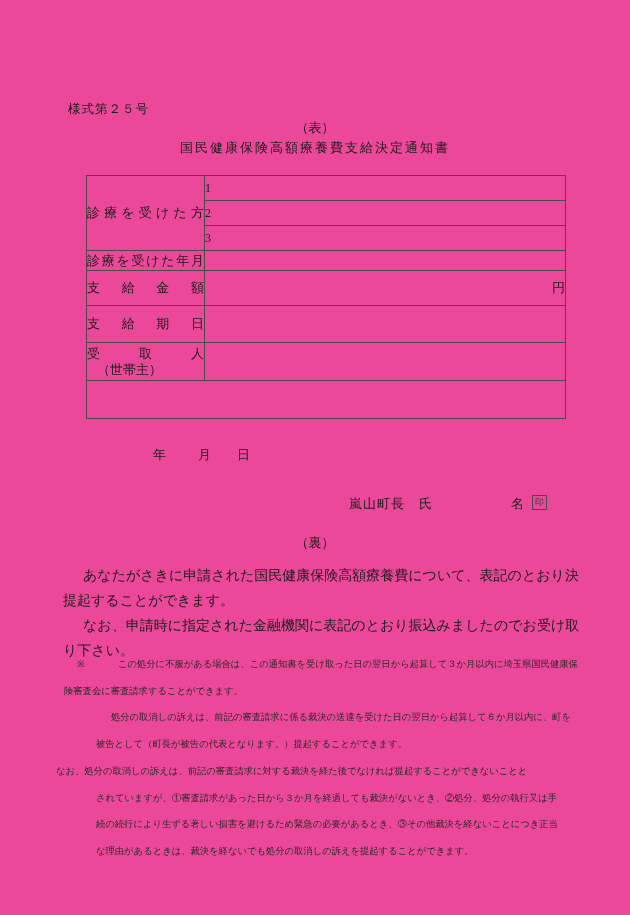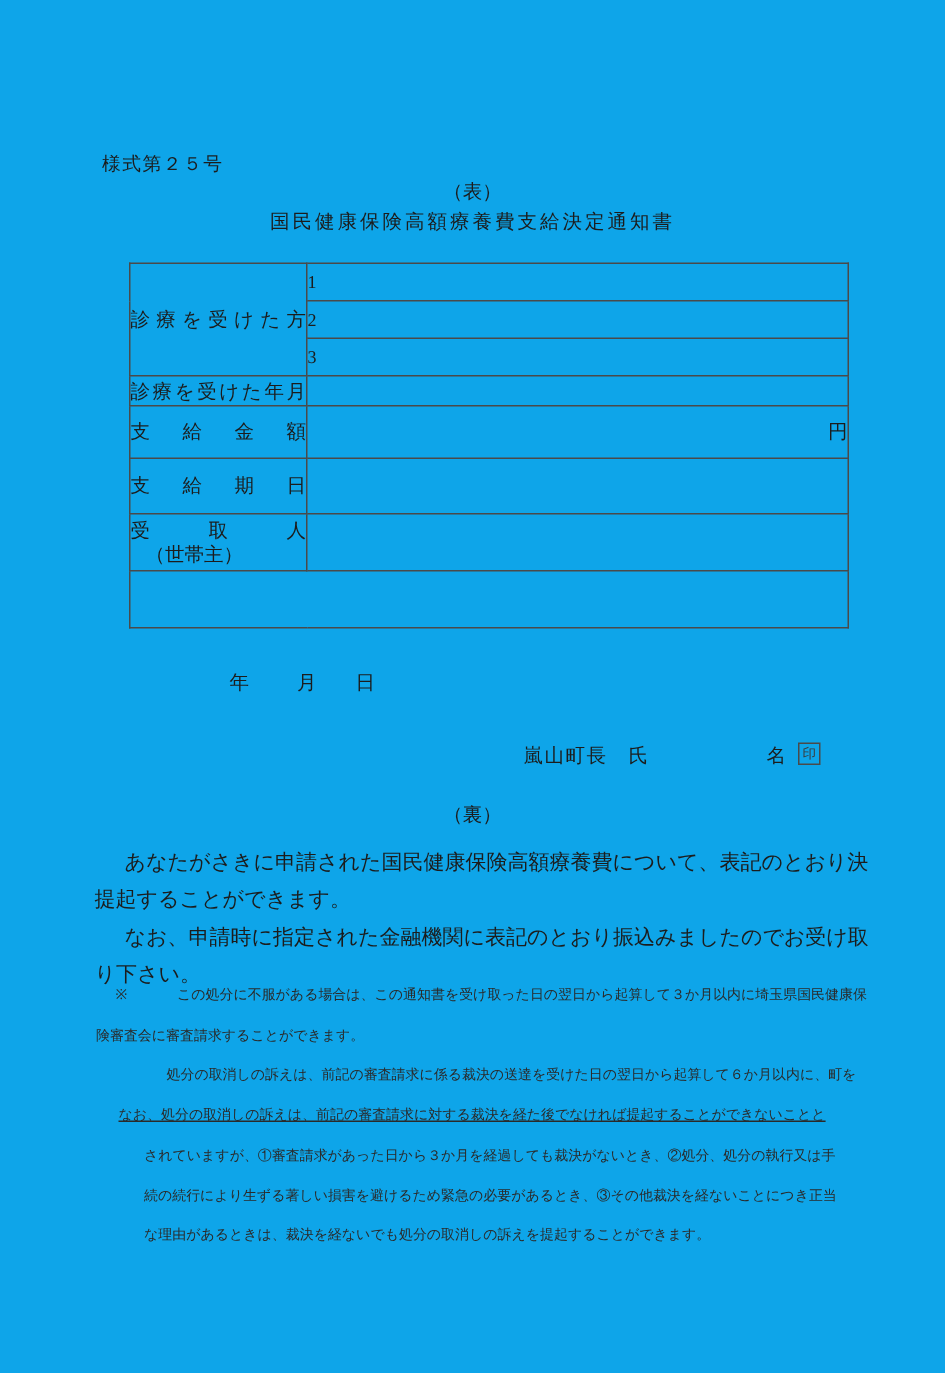--- a/index.html
+++ b/index.html
@@ -1,19 +1,19 @@
 <!DOCTYPE html>
 <html><head>
 <meta charset="utf-8">
 <style>
   html,body{margin:0;padding:0;background:#ffffff;}
   .page{
     position:relative;
     width:630px;height:915px;
-    background:#0ea5e9;
+    background:#ec4899;
     color:#1c1c1c;
     font-family:"Liberation Serif","DejaVu Serif",serif;
     overflow:hidden;
   }
   .abs{position:absolute;}
 
   
   .form-number{left:68px;top:101px;font-size:12.5px;letter-spacing:1px;}
   .front-label{left:0;top:119px;width:630px;text-align:center;font-size:13px;}
   .doc-title{left:0;top:139px;width:630px;text-align:center;font-size:13px;letter-spacing:2px;}
@@ -62,21 +62,21 @@
   .body-text .indent{padding-left:20px;}
 
   
   .notes{left:0;top:651px;width:630px;font-size:9.3px;line-height:26.7px;color:#2a2a2a;}
   .note-line{white-space:nowrap;}
   .nl-0{margin-left:77px;}
   .note-mark{display:inline-block;width:41px;}
   .nl-1{margin-left:64px;}
   .nl-2{margin-left:111px;}
   .nl-3{margin-left:96px;}
-  .nl-4{margin-left:79px;text-decoration:underline;}
+  .nl-4{margin-left:56px;}
   .nl-5{margin-left:96px;}
   .nl-6{margin-left:96px;}
   .nl-7{margin-left:96px;}
 </style>
 </head>
 <body>
 
 <div class="page">
 
   <div class="abs form-number">様式第２５号</div>
@@ -154,19 +154,20 @@
     <div class="line indent">なお、申請時に指定された金融機関に表記のとおり振込みましたのでお受け取</div>
     <div class="line">り下さい。</div>
   </div>
 
   <div class="abs notes">
     <div class="note-line nl-0">
       <span class="note-mark">※</span><span>この処分に不服がある場合は、この通知書を受け取った日の翌日から起算して３か月以内に埼玉県国民健康保</span>
     </div>
     <div class="note-line nl-1">険審査会に審査請求することができます。</div>
     <div class="note-line nl-2">処分の取消しの訴えは、前記の審査請求に係る裁決の送達を受けた日の翌日から起算して６か月以内に、町を</div>
+    <div class="note-line nl-3">被告として（町長が被告の代表となります。）提起することができます。</div>
     <div class="note-line nl-4">なお、処分の取消しの訴えは、前記の審査請求に対する裁決を経た後でなければ提起することができないことと</div>
     <div class="note-line nl-5">されていますが、①審査請求があった日から３か月を経過しても裁決がないとき、②処分、処分の執行又は手</div>
     <div class="note-line nl-6">続の続行により生ずる著しい損害を避けるため緊急の必要があるとき、③その他裁決を経ないことにつき正当</div>
     <div class="note-line nl-7">な理由があるときは、裁決を経ないでも処分の取消しの訴えを提起することができます。</div>
   </div>
 
 </div>
 
 </body></html>

